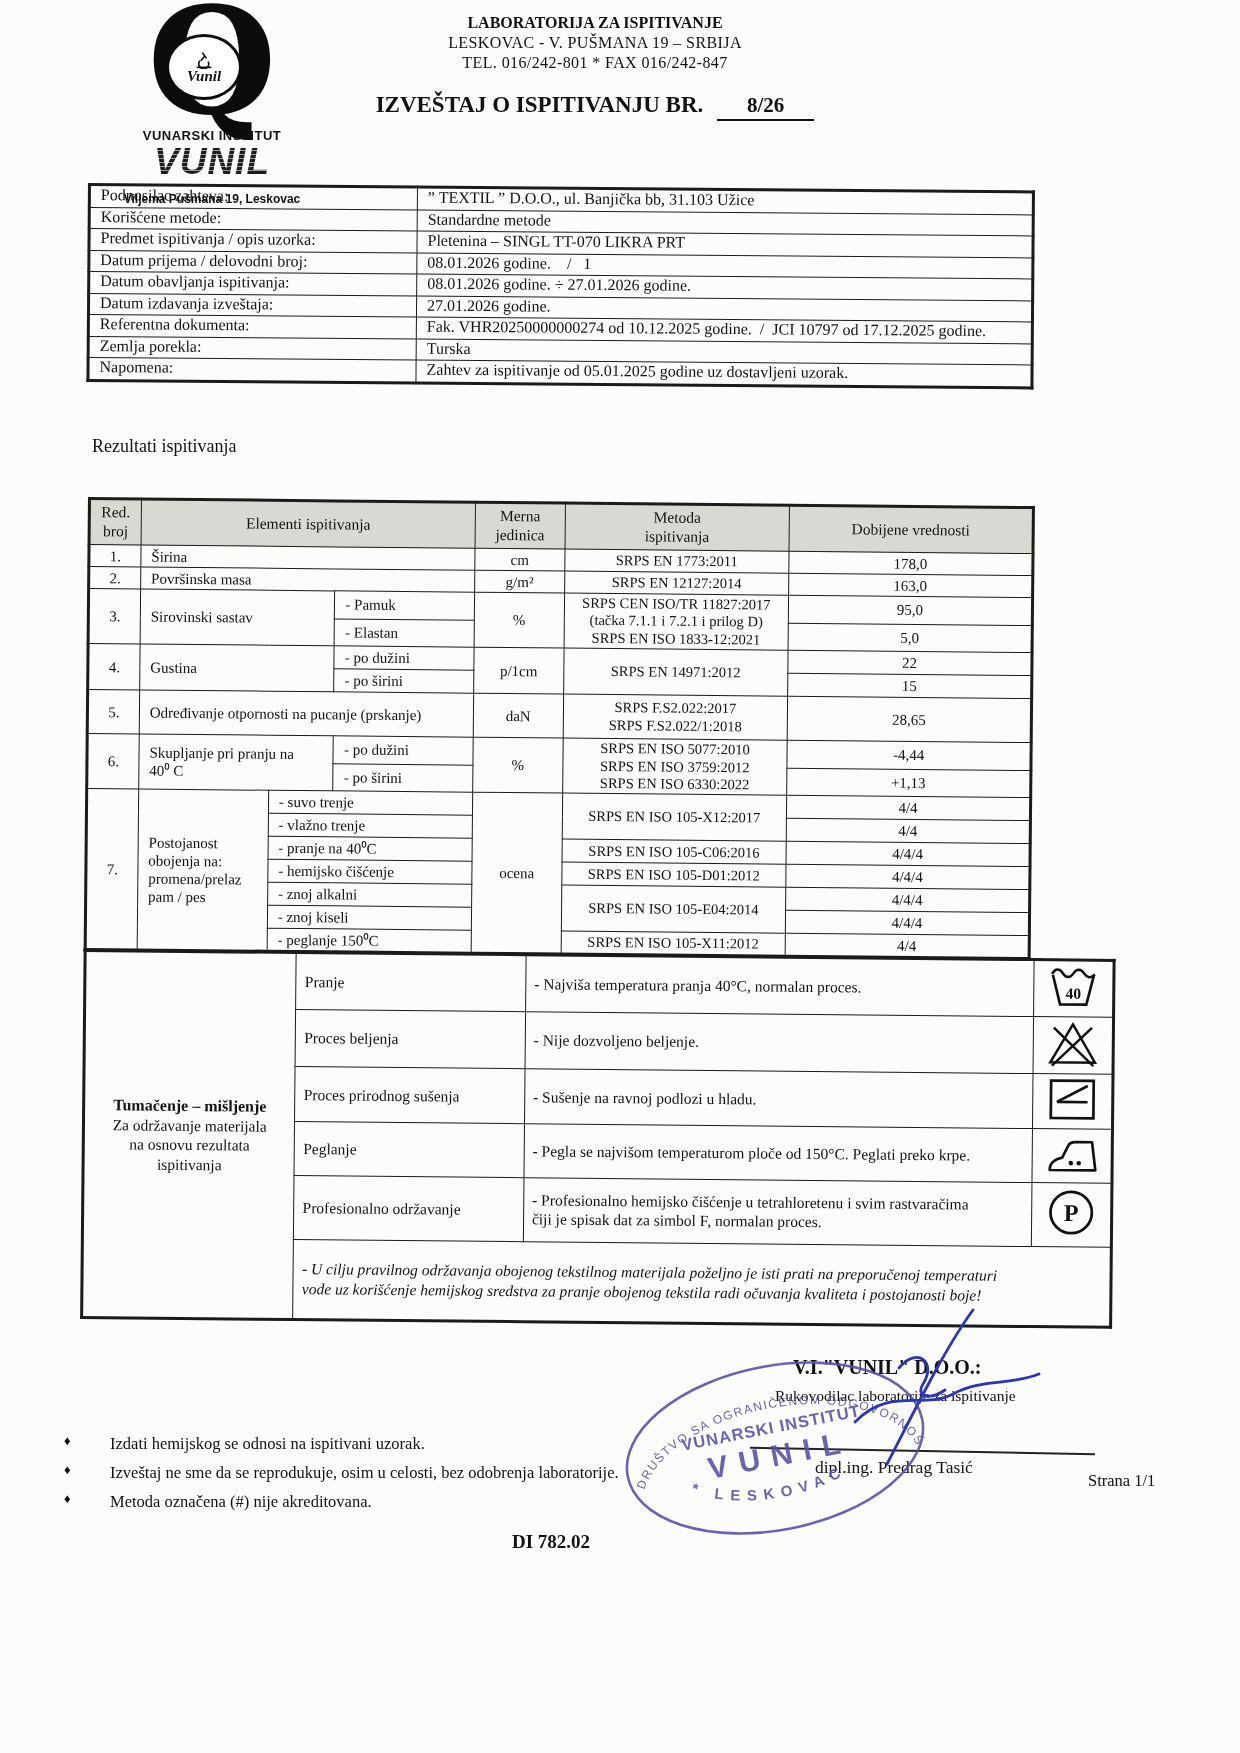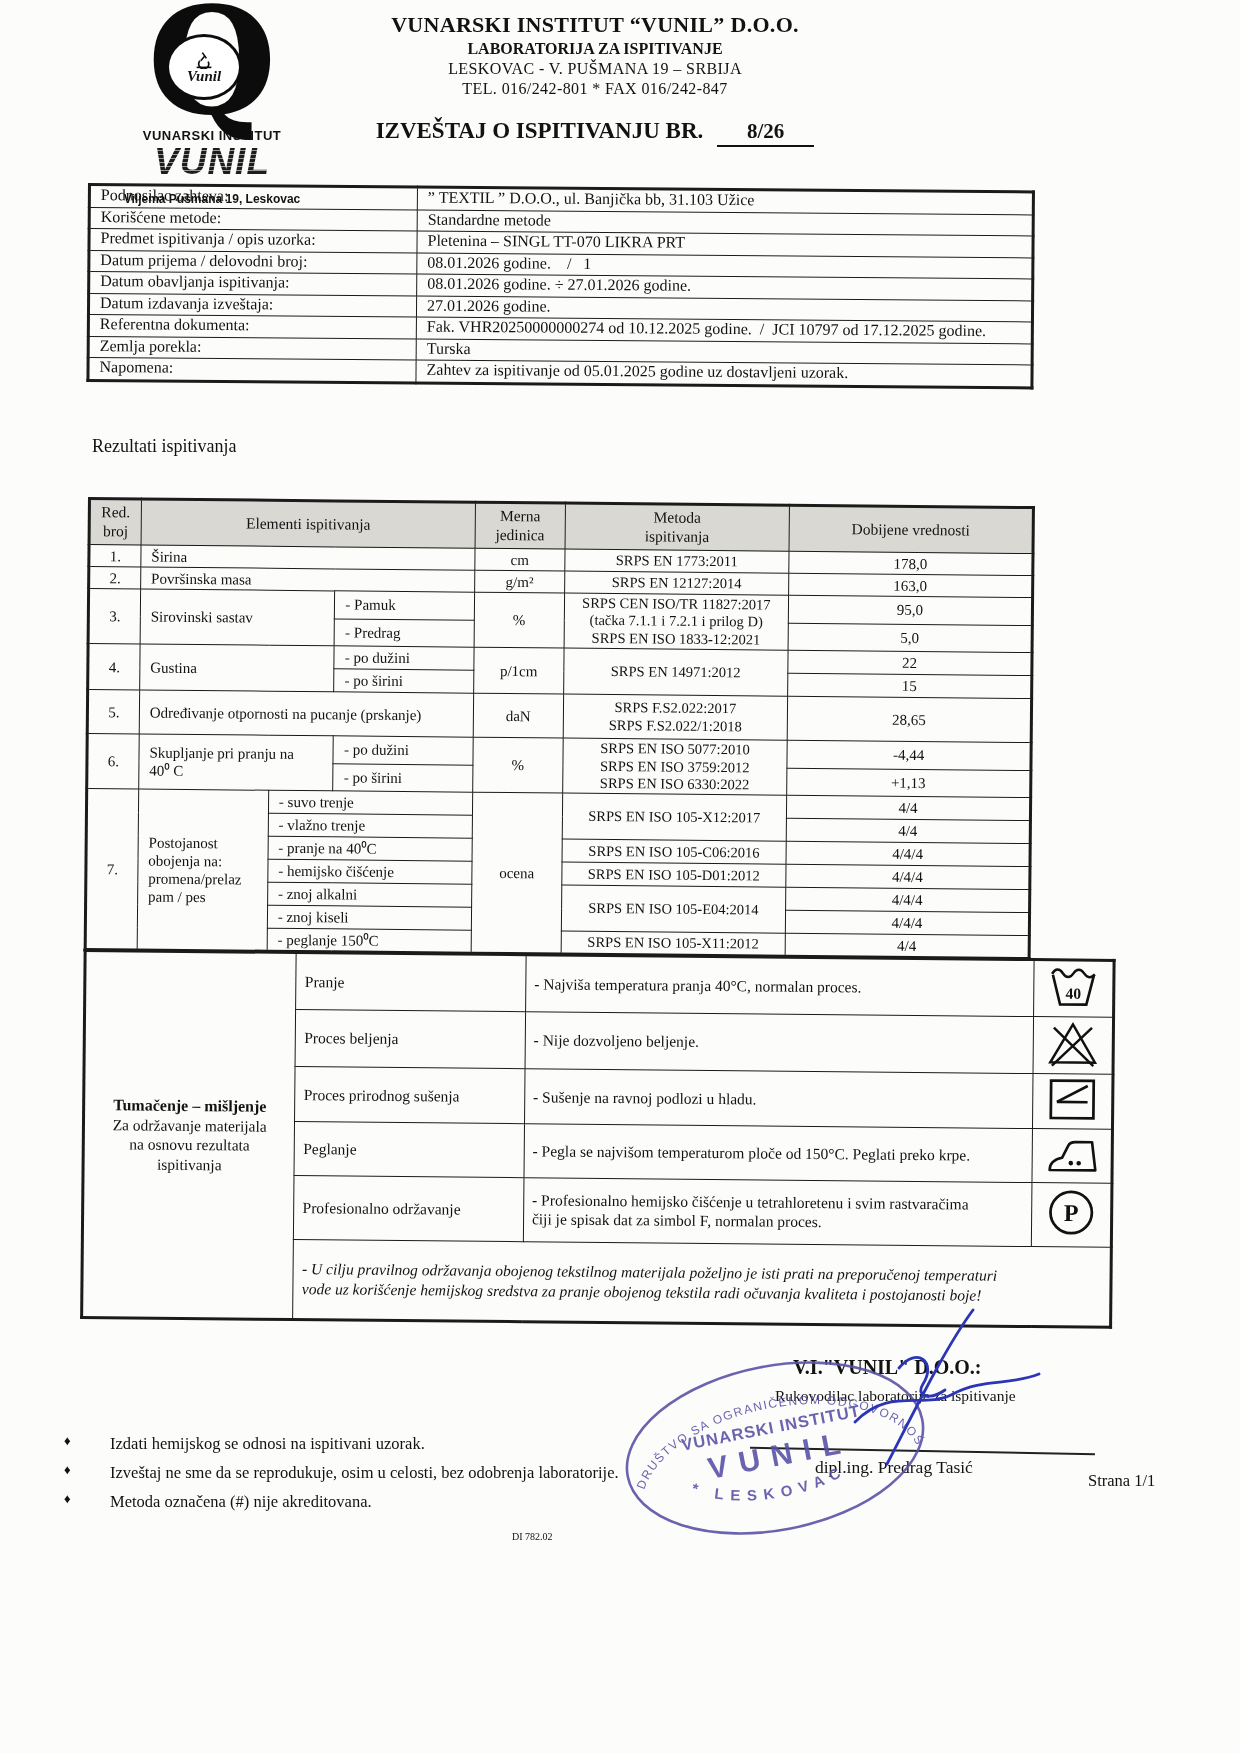--- a/index.html
+++ b/index.html
@@ -69,21 +69,21 @@
   .sig-role{position:absolute;left:120px;top:57px;font-size:15.5px;white-space:nowrap;}
   .sig-line{position:absolute;left:95px;top:120px;width:345px;border-top:2px solid #222;transform:rotate(1.1deg);}
   .sig-name{position:absolute;left:160px;top:127px;font-size:17.5px;white-space:nowrap;}
   .stamp{position:absolute;left:-45px;top:18px;transform:rotate(-11deg);opacity:.88;}
   .autograph{position:absolute;left:140px;top:-28px;}
 
   
   .bullets{position:absolute;left:60px;top:1432px;font-size:16.5px;}
   .bullet-row{display:flex;margin-bottom:5px;line-height:1.45;}
   .diamond{width:46px;font-size:13px;padding-left:4px;}
-  .docid{position:absolute;left:512px;top:1531px;font-size:10px;font-weight:normal;}
+  .docid{position:absolute;left:512px;top:1531px;font-size:19px;font-weight:bold;}
   .page-num{position:absolute;left:1088px;top:1471px;font-size:16.5px;}
 
   svg text{font-family:"Liberation Sans",sans-serif;}
   svg.care text{font-family:"Liberation Serif",serif;}
 </style>
 </head>
 <body>
 
 <div id="page">
 
@@ -101,21 +101,20 @@
         </svg>
         <span class="vunil-inner">Vunil</span>
       </span>
     </div>
     <div class="inst">VUNARSKI INSTITUT</div>
     <div class="brand">VUNIL</div>
     <div class="addr">Viljema Pušmana 19, Leskovac</div>
   </div>
 
   <div class="center-block">
-    <div class="org-name">VUNARSKI INSTITUT “VUNIL” D.O.O.</div>
     <div class="org-sub">LABORATORIJA ZA ISPITIVANJE</div>
     <div class="org-sub2">LESKOVAC - V. PUŠMANA 19 – SRBIJA</div>
     <div class="org-sub2">TEL. 016/242-801 * FAX  016/242-847</div>
     <div class="report-title">
       <span>IZVEŠTAJ O ISPITIVANJU BR.</span>
       <span class="report-no">8/26</span>
     </div>
   </div>
 
 
@@ -202,21 +201,21 @@
           <td rowspan="2">3.</td>
           <td colspan="2" rowspan="2" class="el">Sirovinski sastav</td>
           <td class="el">- Pamuk</td>
           <td rowspan="2">%</td>
           <td rowspan="2" class="meth ml">SRPS CEN ISO/TR 11827:2017
 (tačka 7.1.1 i 7.2.1 i prilog D)
 SRPS EN ISO 1833-12:2021</td>
           <td>95,0</td>
         </tr>
         <tr style="height:26px">
-          <td class="el">- Predrag</td>
+          <td class="el">- Elastan</td>
           <td>5,0</td>
         </tr>
         <tr style="height:23px">
           <td rowspan="2">4.</td>
           <td colspan="2" rowspan="2" class="el">Gustina</td>
           <td class="el">- po dužini</td>
           <td rowspan="2">p/1cm</td>
           <td rowspan="2" class="meth">SRPS EN 14971:2012</td>
           <td>22</td>
         </tr>

